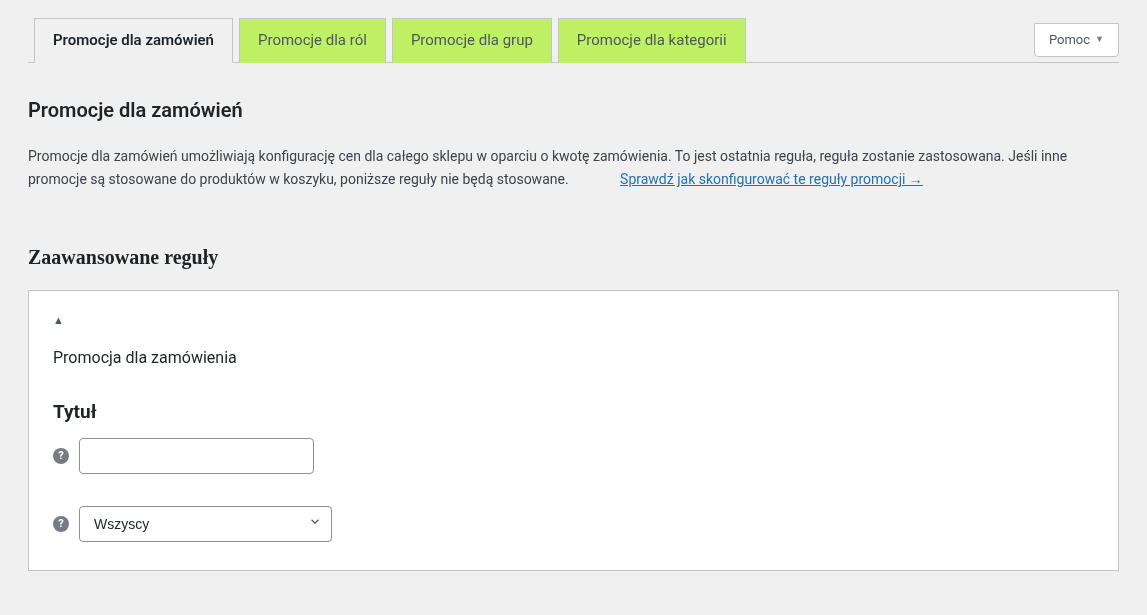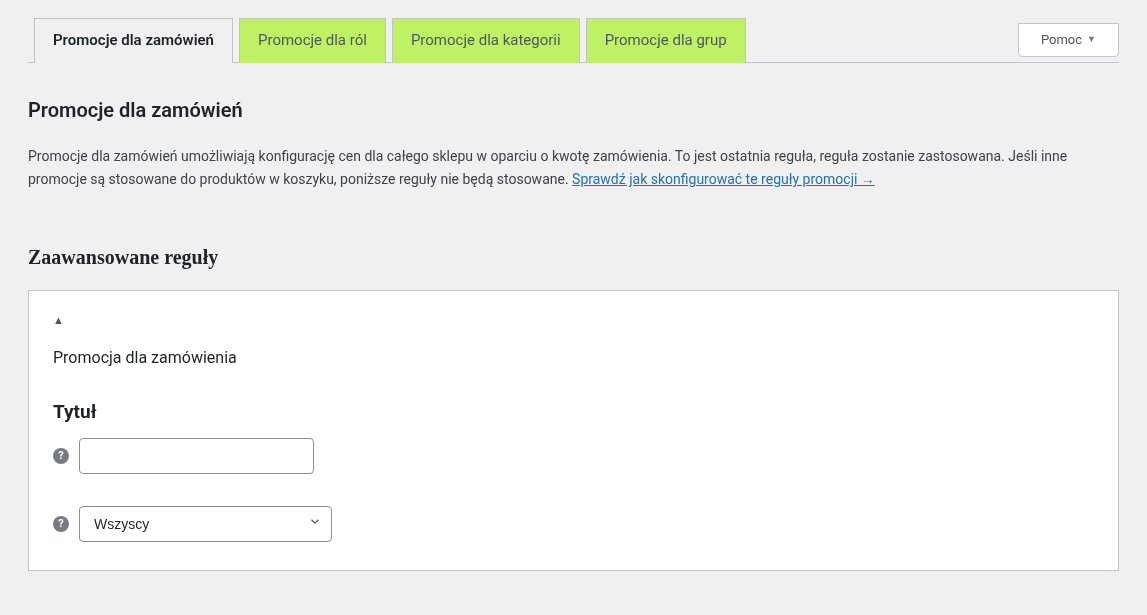--- a/index.html
+++ b/index.html
@@ -21,21 +21,21 @@
       position: relative;
       padding: 0 28px;
     }
     .help-button {
       position: absolute;
       top: 5px;
       right: 28px;
       background: #fff;
       border: 1px solid #c3c4c7;
       border-radius: 0 0 4px 4px;
-      padding: 6px 22px;
+      padding: 6px 14px;
       font-size: 13px;
       color: #50575e;
       cursor: pointer;
       display: flex;
       align-items: center;
       gap: 5px;
     }
     .help-button .triangle {
       font-size: 9px;
       color: #787c82;
@@ -74,20 +74,21 @@
     }
     .description {
       font-size: 14px;
       color: #3c434a;
       line-height: 1.7;
     }
     .link {
       color: #2271b1;
       text-decoration: underline;
       cursor: pointer;
+      margin-left: 48px;
     }
     .subsection-title {
       font-size: 20px;
       font-weight: 600;
       color: #1d2327;
       margin-top: 50px;
       margin-bottom: 18px;
       font-family: Liberation Serif, serif;
     }
     .rule-box {
@@ -181,24 +182,24 @@
   </div>
 
   <div class="tabs-wrapper">
     <div class="tab active">
       <span>Promocje dla zamówień</span>
     </div>
     <div class="tab">
       <span>Promocje dla ról</span>
     </div>
     <div class="tab">
+      <span>Promocje dla grup</span>
+    </div>
+    <div class="tab">
       <span>Promocje dla kategorii</span>
-    </div>
-    <div class="tab">
-      <span>Promocje dla grup</span>
     </div>
   </div>
 
   <h2 class="section-title">Promocje dla zamówień</h2>
 
   <p class="description">
     <span>Promocje dla zamówień umożliwiają konfigurację cen dla całego sklepu w oparciu o kwotę zamówienia. To jest ostatnia reguła, reguła zostanie zastosowana. Jeśli inne promocje są stosowane do produktów w koszyku, poniższe reguły nie będą stosowane. </span><a class="link">Sprawdź jak skonfigurować te reguły promocji →</a>
   </p>
 
   <h2 class="subsection-title">Zaawansowane reguły</h2>

